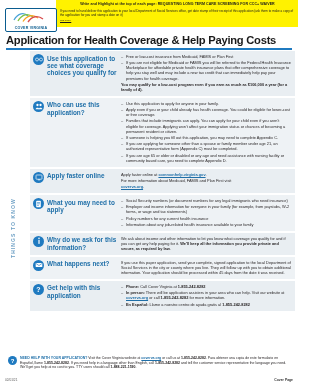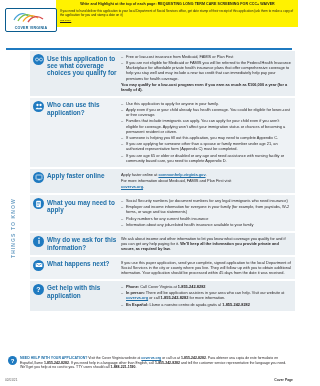--- a/index.html
+++ b/index.html
@@ -146,20 +146,21 @@
       <svg class="logo-swoosh" viewBox="0 0 38 12">
         <path d="M2 9 C6 2, 12 1, 16 5" stroke="#4aa3d8" stroke-width="1.4" fill="none"></path>
         <path d="M6 10 C10 3, 16 2, 21 6" stroke="#7fc243" stroke-width="1.4" fill="none"></path>
         <path d="M11 10.5 C15 4, 21 3, 26 7" stroke="#f6a623" stroke-width="1.4" fill="none"></path>
         <path d="M16 11 C20 5, 26 4, 31 8" stroke="#d94f4f" stroke-width="1.4" fill="none"></path>
       </svg>
       <div class="logo-text">COVER VIRGINIA</div>
     </div>
   </div>
 
+  <div class="title">Application for Health Coverage &amp; Help Paying Costs</div>
   <div class="title-rule"></div>
 
   <div class="vtab">
     <span>THINGS TO KNOW</span>
   </div>
 
   <div class="sections">
 
     <div class="sec">
       <div class="sec-left">

